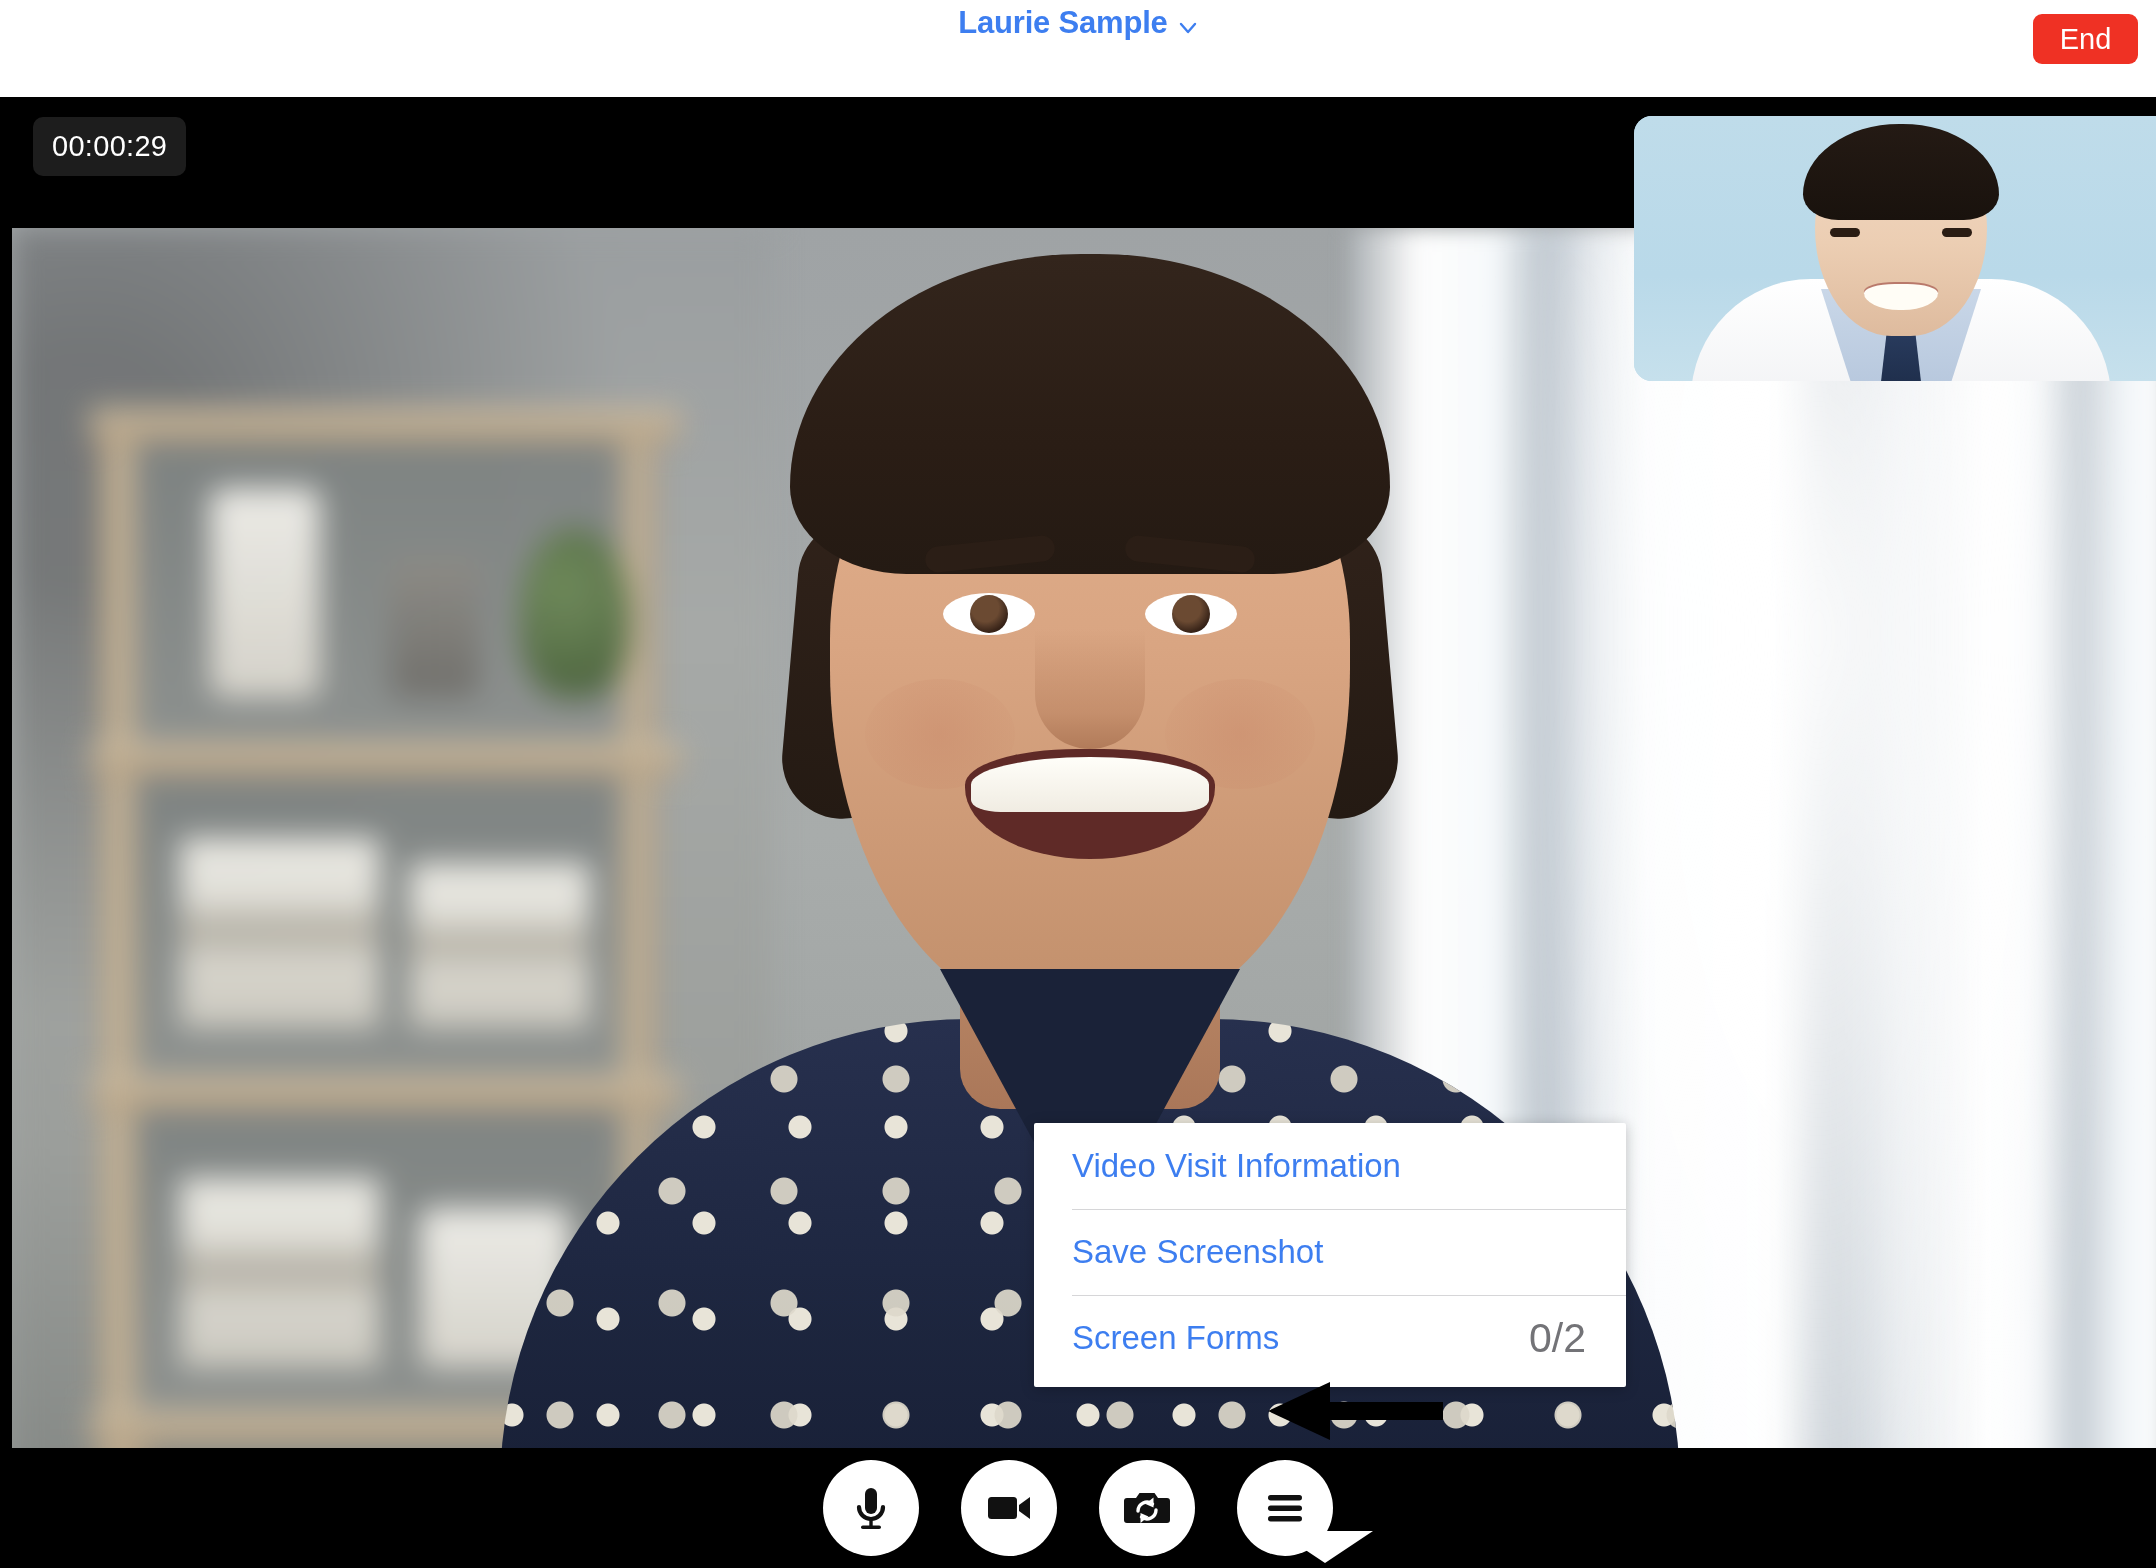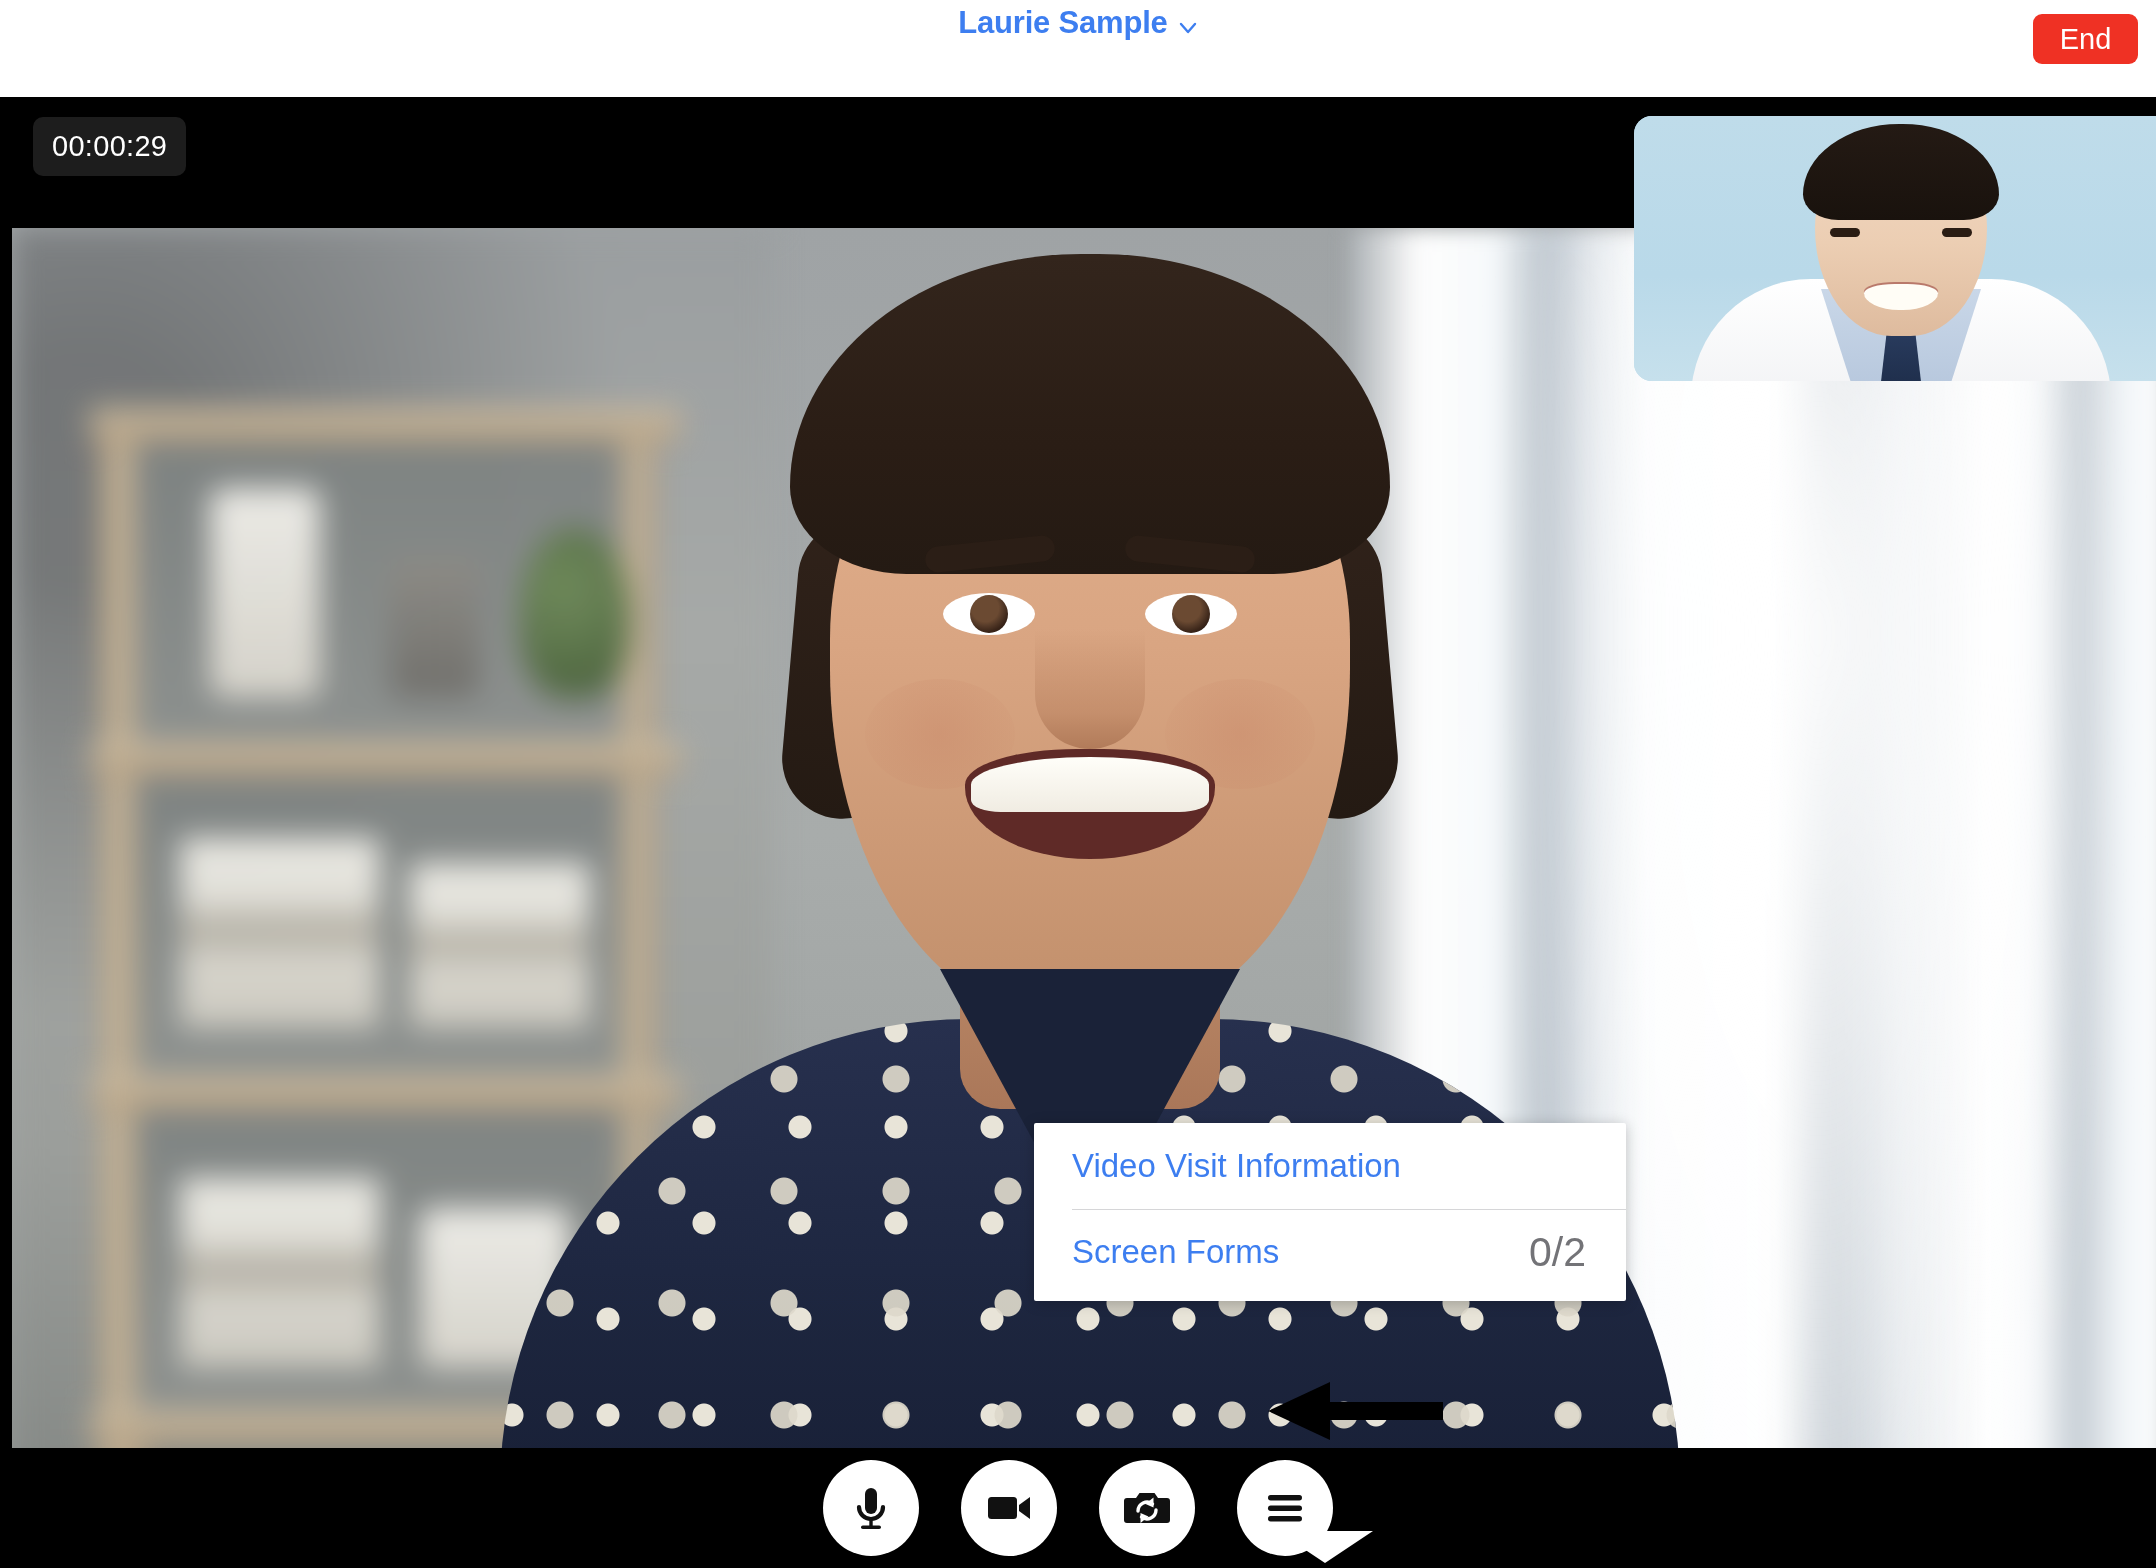--- a/index.html
+++ b/index.html
@@ -675,20 +675,24 @@
     </div>
 
     <div id="menu-tail"></div>
     <div id="menu-popover">
 
       <div class="menu-item">
         <span class="menu-label">Video Visit Information</span>
         <span class="menu-badge"></span>
       </div>
 
+      <div class="menu-item">
+        <span class="menu-label">Save Screenshot</span>
+        <span class="menu-badge"></span>
+      </div>
 
       <div class="menu-item">
         <span class="menu-label">Screen Forms</span>
         <span class="menu-badge">0/2</span>
       </div>
 
 
     </div>
 
     <svg id="share-screen-arrow" viewBox="0 0 175 62">

